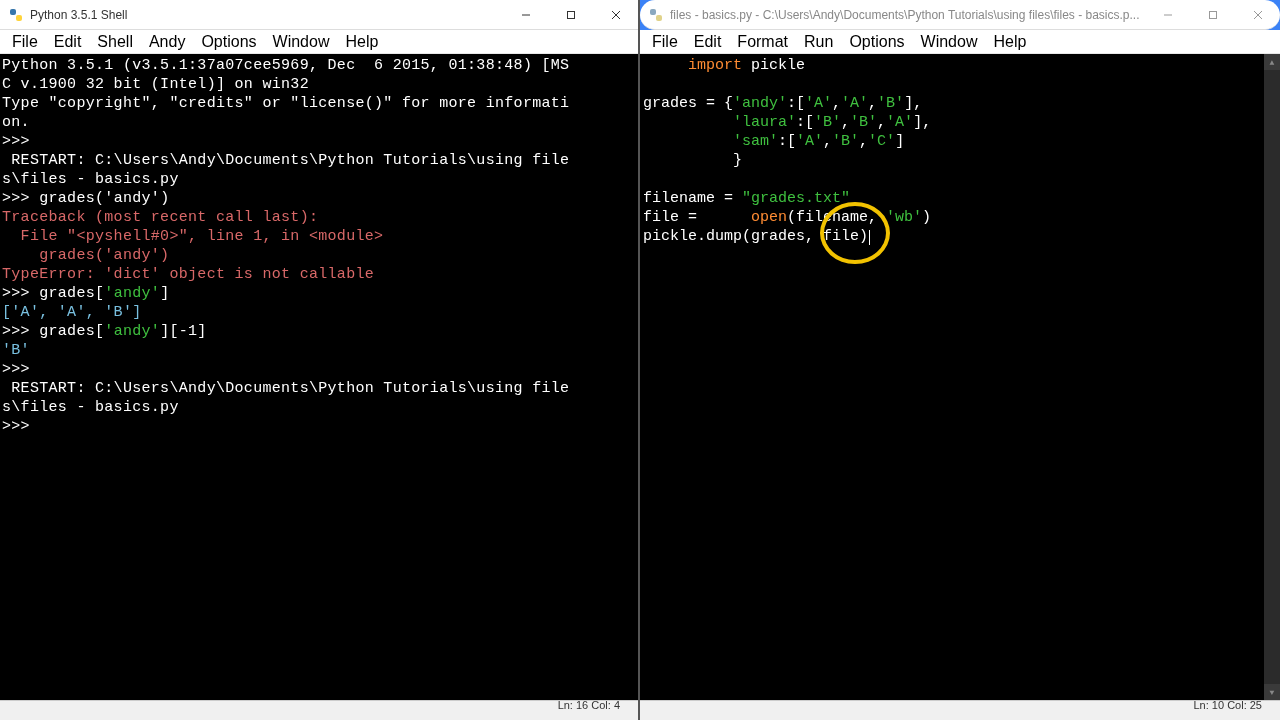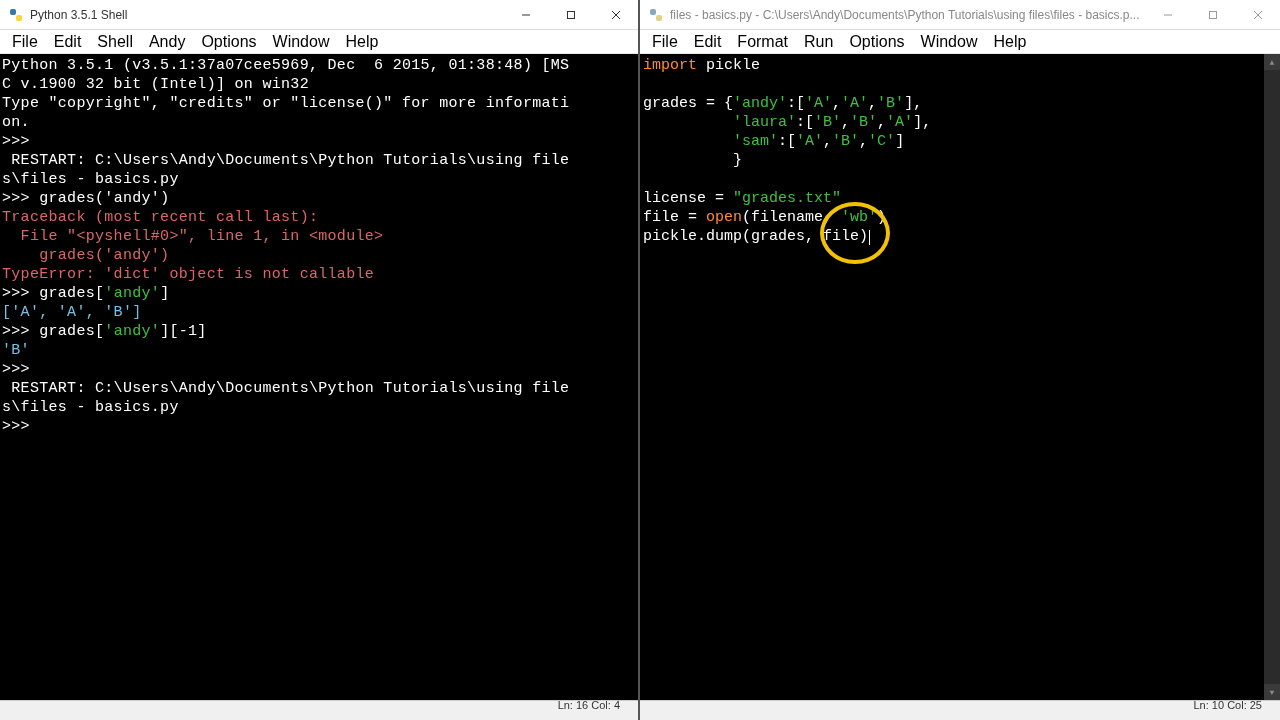--- a/index.html
+++ b/index.html
@@ -23,21 +23,21 @@
   .titlebar {
     height: 30px;
     background: #fff;
     display: flex;
     align-items: center;
     border-bottom: 1px solid #ddd;
     font-size: 12px;
     color: #333;
     user-select: none;
   }
-  .titlebar.inactive { color: #888; }
+  .titlebar.inactive { color: #888; border-radius: 15px; }
   .titlebar .icon {
     width: 16px; height: 16px;
     margin: 0 6px 0 8px;
     display: inline-flex;
     align-items: center; justify-content: center;
   }
   .py-icon svg { width: 16px; height: 16px; }
   .title-text {
     flex: 1;
     white-space: nowrap;
@@ -76,21 +76,21 @@
     padding: 2px 2px;
     position: relative;
     overflow: hidden;
     white-space: pre;
   }
   .code-area.left-code { letter-spacing: 0.3px; }
   .code-area.right-code { padding-left: 3px; }
   .prompt { color: #fff; }
   .stdout { color: #79c0e0; } 
   .err { color: #d86868; text-align: center; }    
-  .kw-orange { color: #ff8c33; }  
+  .kw-orange { color: #ff8c33; margin-left: 45px; }  
   .str-green { color: #3fc03f; }  
   .scrollbar {
     position: absolute;
     right: 0; top: 0;
     width: 16px; height: 100%;
     background: #2b2b2b;
     display: flex; flex-direction: column;
   }
   .sb-btn {
     width: 16px; height: 16px;
@@ -227,21 +227,21 @@
     <span class="menu-item">Window</span>
     <span class="menu-item">Help</span>
   </div>
   <div class="code-area right-code"><span class="kw-orange">import</span><span> pickle</span>
 <span></span>
 <span>grades = {</span><span class="str-green">'andy'</span><span>:[</span><span class="str-green">'A'</span><span>,</span><span class="str-green">'A'</span><span>,</span><span class="str-green">'B'</span><span>],</span>
 <span>          </span><span class="str-green">'laura'</span><span>:[</span><span class="str-green">'B'</span><span>,</span><span class="str-green">'B'</span><span>,</span><span class="str-green">'A'</span><span>],</span>
 <span>          </span><span class="str-green">'sam'</span><span>:[</span><span class="str-green">'A'</span><span>,</span><span class="str-green">'B'</span><span>,</span><span class="str-green">'C'</span><span>]</span>
 <span>          </span><span>}</span>
 <span></span>
-<span>license = </span><span class="str-green">"grades.txt"</span>
+<span>filename = </span><span class="str-green">"grades.txt"</span>
 <span>file = </span><span class="kw-orange">open</span><span>(filename, </span><span class="str-green">'wb'</span><span>)</span>
 <span>pickle.dump(grades, file)</span><span class="text-cursor"></span>
     <div class="scrollbar">
       <div class="sb-btn">▲</div>
       <div class="sb-track"></div>
       <div class="sb-btn">▼</div>
     </div>
     <div class="circle-annot" id="circle" style="left: 180px; top: 148px;"></div>
   </div>
   <div class="statusbar">

